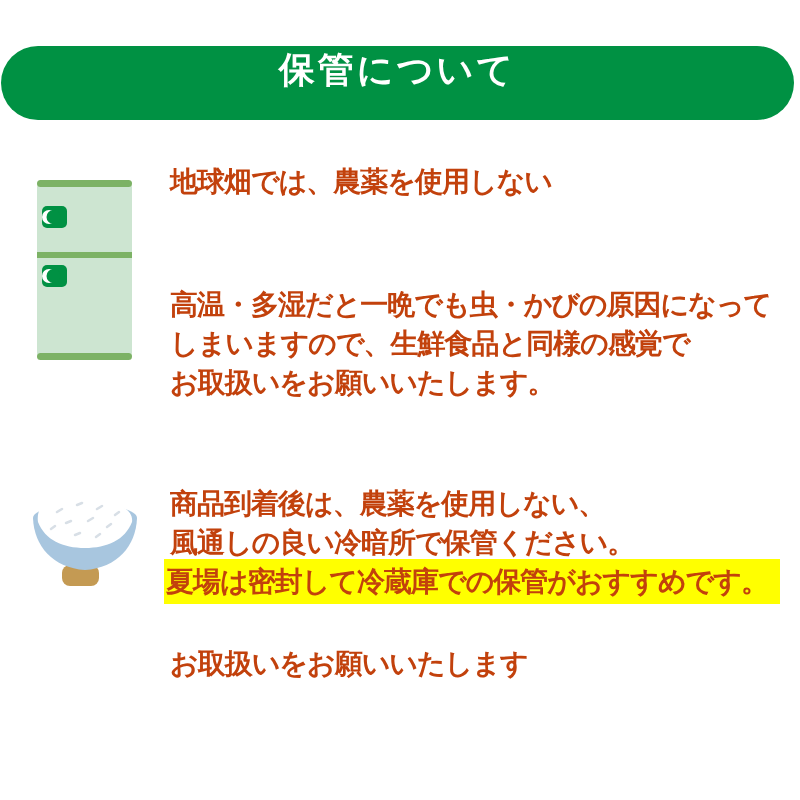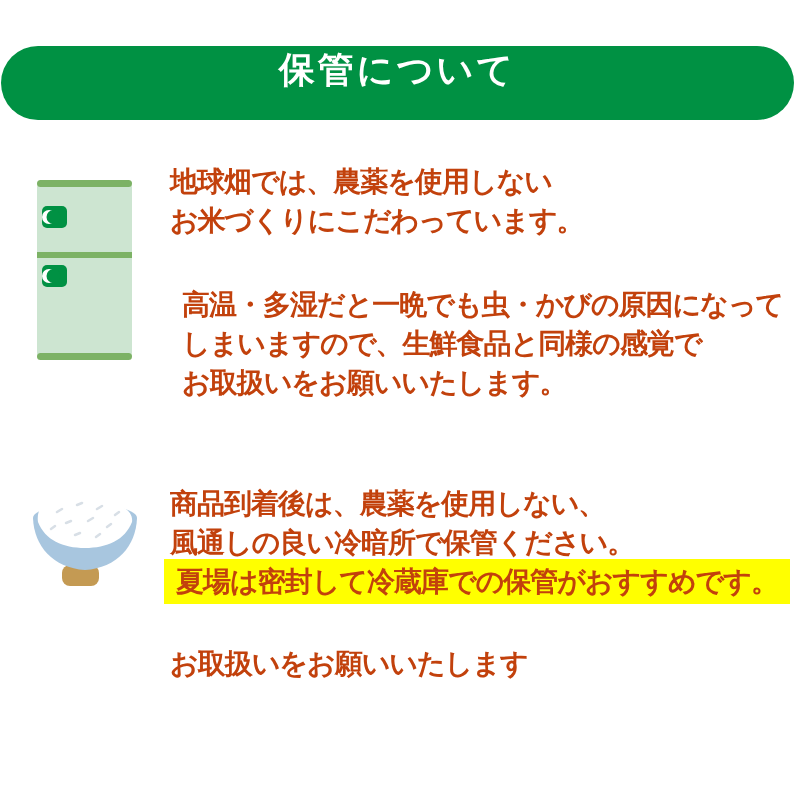--- a/index.html
+++ b/index.html
@@ -19,26 +19,26 @@
     color:#ffffff;font-size:36px;font-weight:700;letter-spacing:3px;
     white-space:nowrap;
   }
   .icon-abs{position:absolute;}
   .para{
     position:absolute;left:170px;
     color:#c2410c;font-size:28px;font-weight:700;
     letter-spacing:-1px;line-height:39px;white-space:nowrap;
   }
   #p1{top:162px;}
-  #p2{top:285px;margin-left:12px;}
+  #p2{top:285px;}
   #p3{top:484px;}
   #p4{top:644px;}
   .hl{
     background:#ffff00;
-    padding:6px 12px 6px 12px;margin-left:-6px;
+    padding:6px 12px 6px 2px;margin-left:-6px;
   }
 </style>
 </head>
 <body>
 
 <div id="canvas">
 
   <div class="banner">
     <span class="banner-title">保管について</span>
   </div>
@@ -76,21 +76,20 @@
       <path d="M55 30 l5 -3"></path>
       <path d="M74 36 l4 -3"></path>
       <path d="M18 38 l4 -3"></path>
       <path d="M42 44 l5 -2"></path>
       <path d="M63 46 l4 -3"></path>
     </g>
   </svg>
 
   <div class="para" id="p1">
     <div>地球畑では、農薬を使用しない</div>
-    <div>お米づくりにこだわっています。</div>
   </div>
 
   <div class="para" id="p2">
     <div>高温・多湿だと一晩でも虫・かびの原因になって</div>
     <div>しまいますので、生鮮食品と同様の感覚で</div>
     <div>お取扱いをお願いいたします。</div>
   </div>
 
   <div class="para" id="p3">
     <div>商品到着後は、農薬を使用しない、</div>

